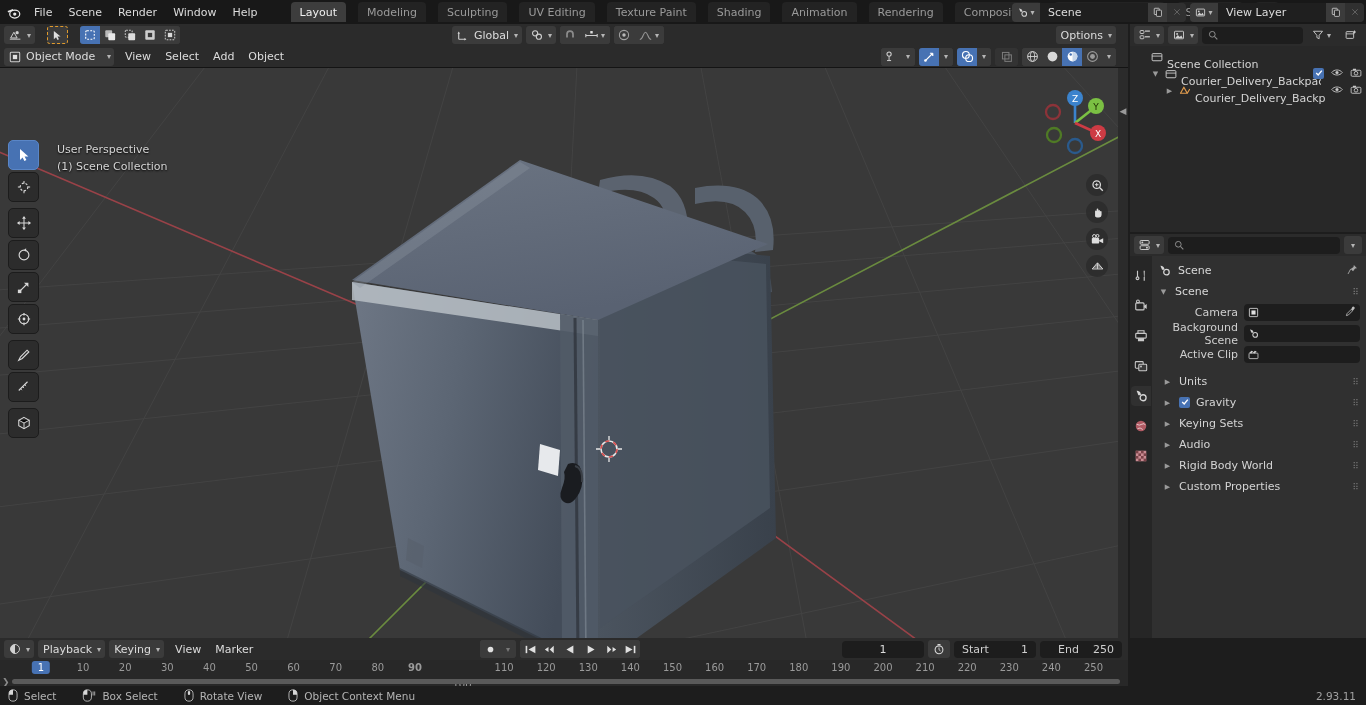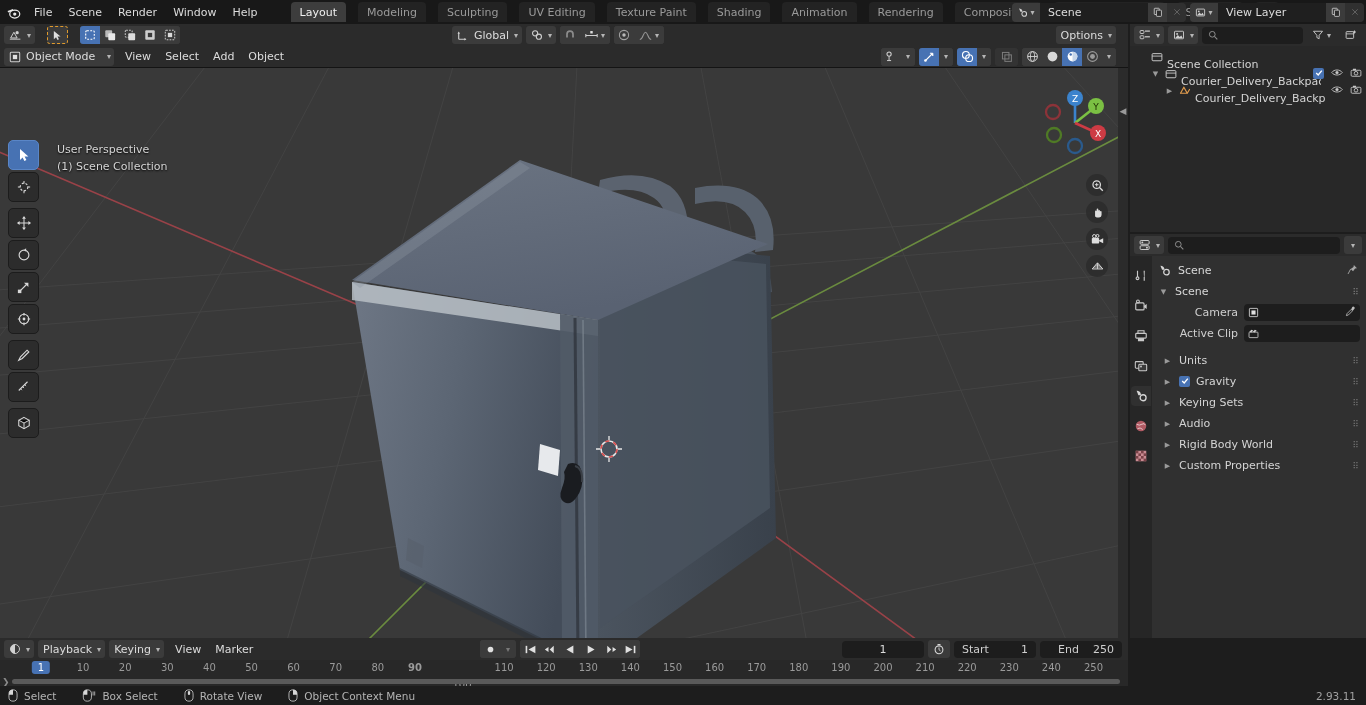--- a/index.html
+++ b/index.html
@@ -860,20 +860,32 @@
                 </svg>
               </span>
               <span></span>
               <span class="eyedrop"><svg width="11" height="11" viewBox="0 0 16 16">
                   <path d="M10.5 1.5 a2 2 0 0 1 3 3 L11 7 l-2 -2 Z" fill="#bdbdbd"></path>
                   <path d="M9 5 L3 11 L2 14 L5 13 L11 7 Z" fill="none" stroke="#bdbdbd" stroke-width="1.2"></path>
                 </svg></span>
             </div>
           </div>
           <div class="prow">
+            <div class="plabel">Background Scene</div>
+            <div class="pfield">
+              <span style="display:flex">
+                <svg width="11" height="11" viewBox="0 0 16 16">
+                  <path d="M3 2 C3 2, 8 2, 8 7 L5 7 Z" fill="#cfcfcf"></path>
+                  <circle cx="10.4" cy="10" r="3.4" fill="none" stroke="#cfcfcf" stroke-width="1.5"></circle>
+                </svg>
+              </span>
+              <span></span>
+            </div>
+          </div>
+          <div class="prow">
             <div class="plabel">Active Clip</div>
             <div class="pfield">
               <span style="display:flex">
                 <svg width="11" height="11" viewBox="0 0 16 16">
                   <rect x="1.5" y="6" width="13" height="8" rx="1" fill="none" stroke="#cfcfcf" stroke-width="1.2"></rect>
                   <path d="M2 5.5 L5 2.5 L7.6 3.6 L4.6 6.4 Z M7 5.5 L10 2.5 L12.6 3.6 L9.6 6.4 Z" fill="#cfcfcf"></path>
                 </svg>
               </span>
               <span></span>
             </div>

